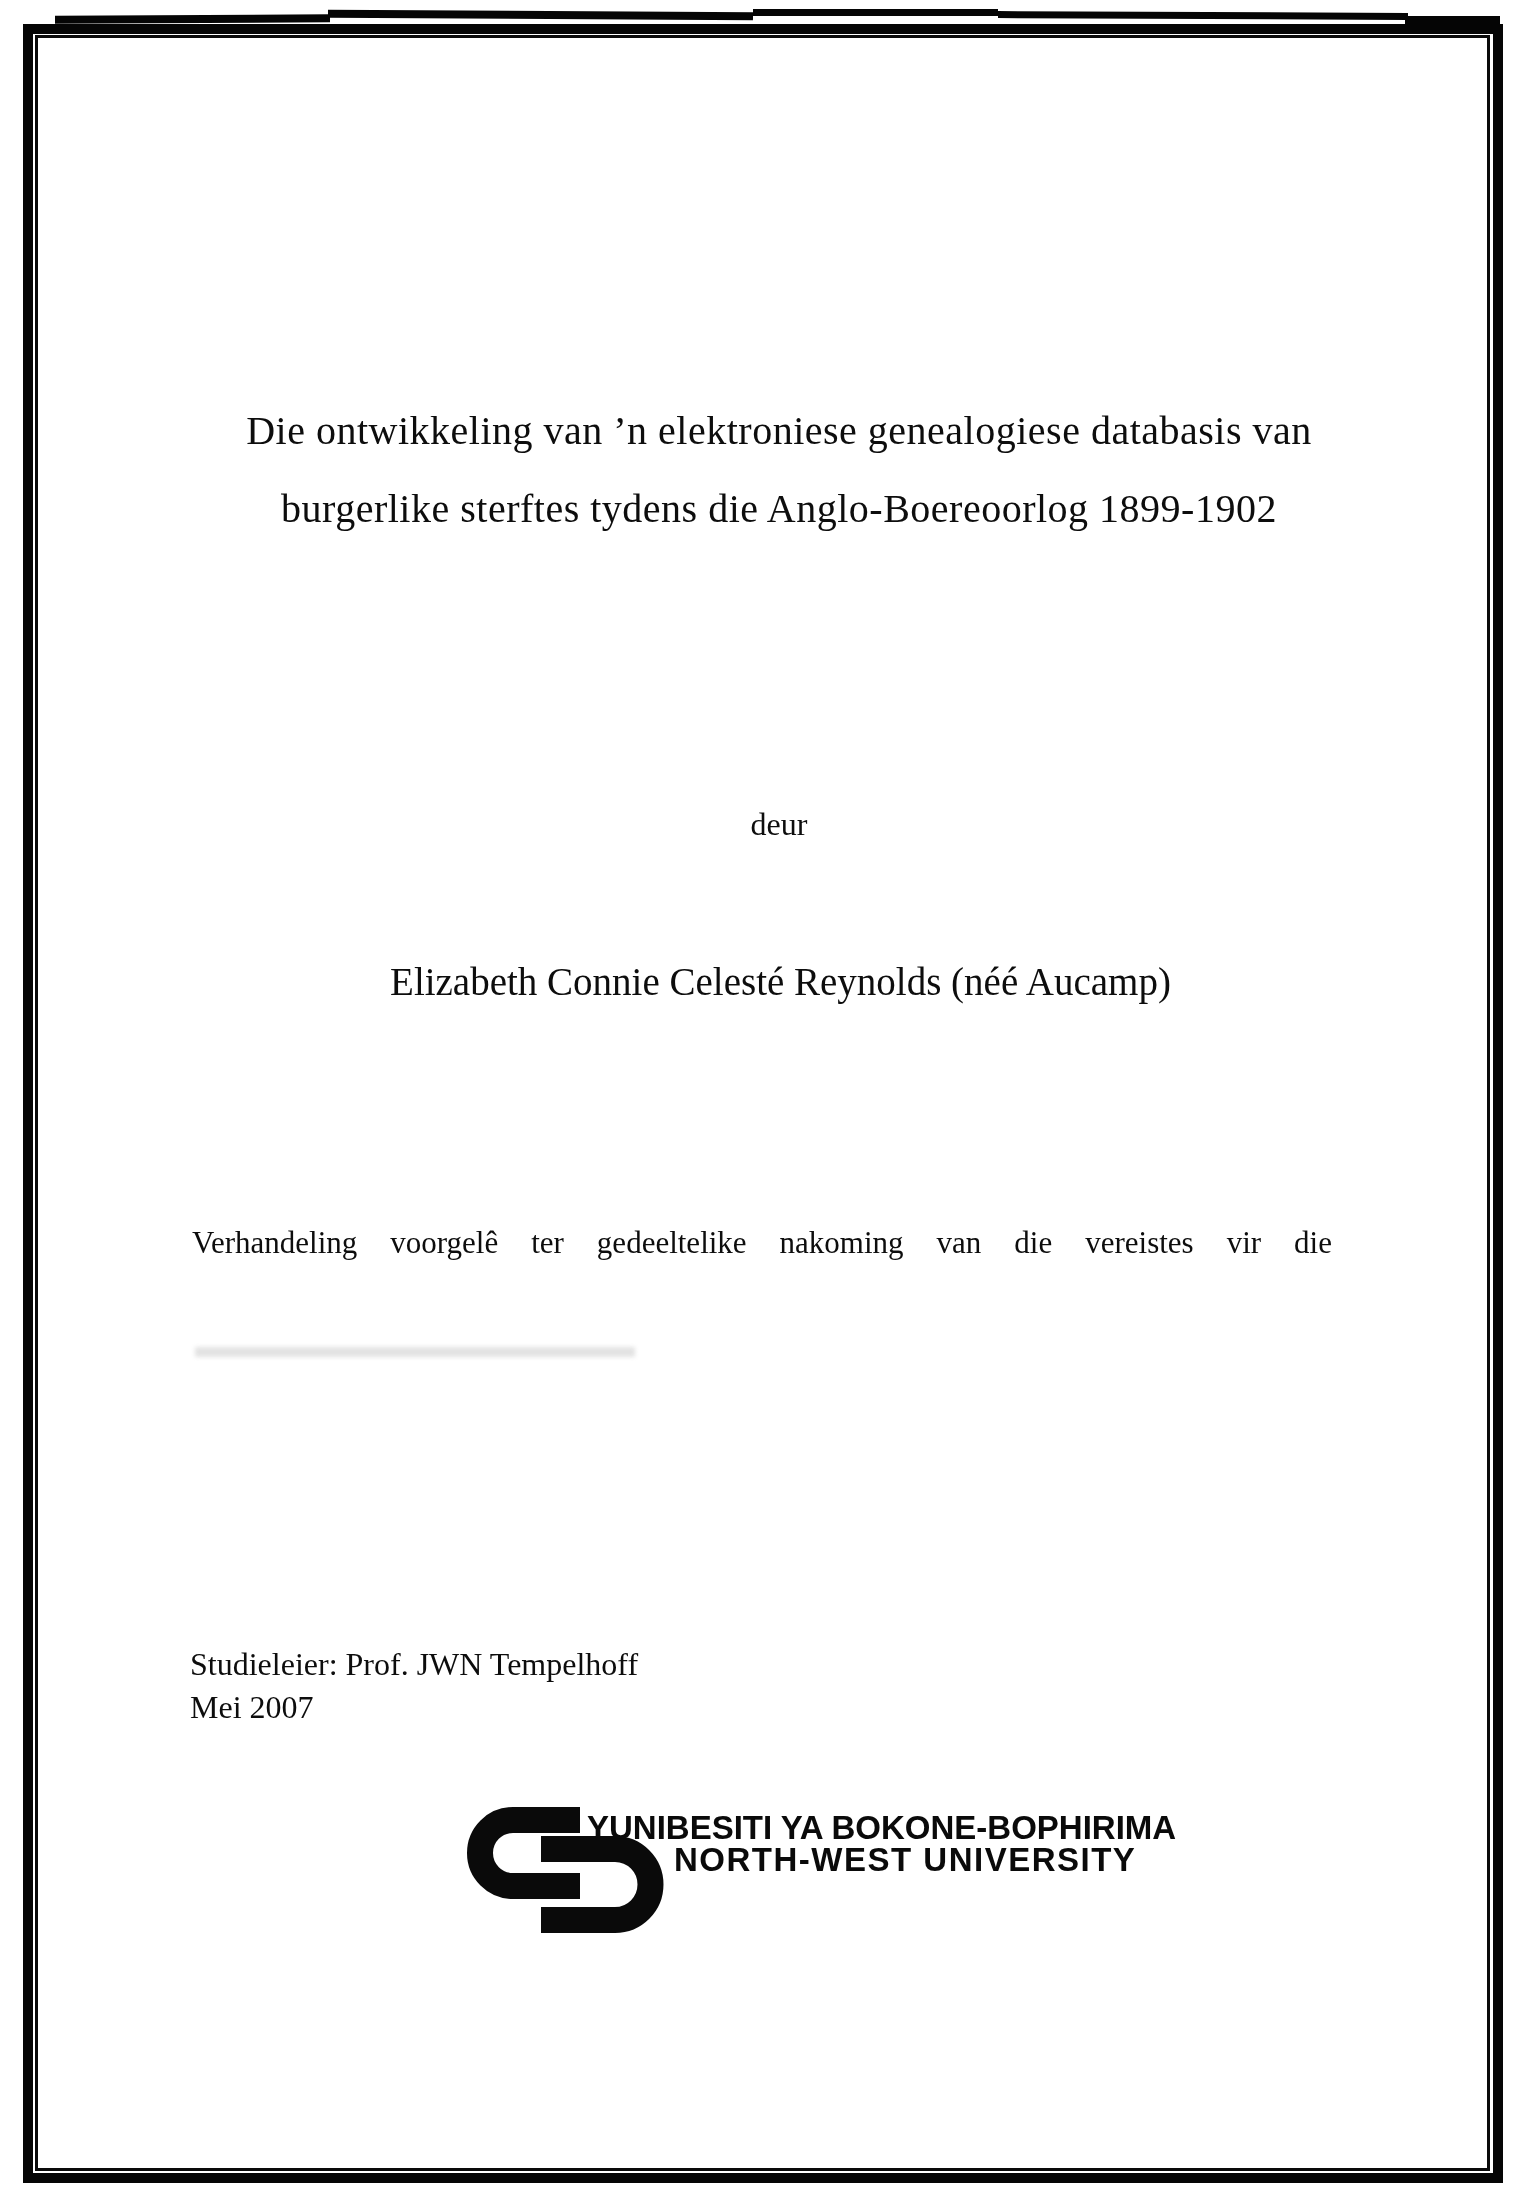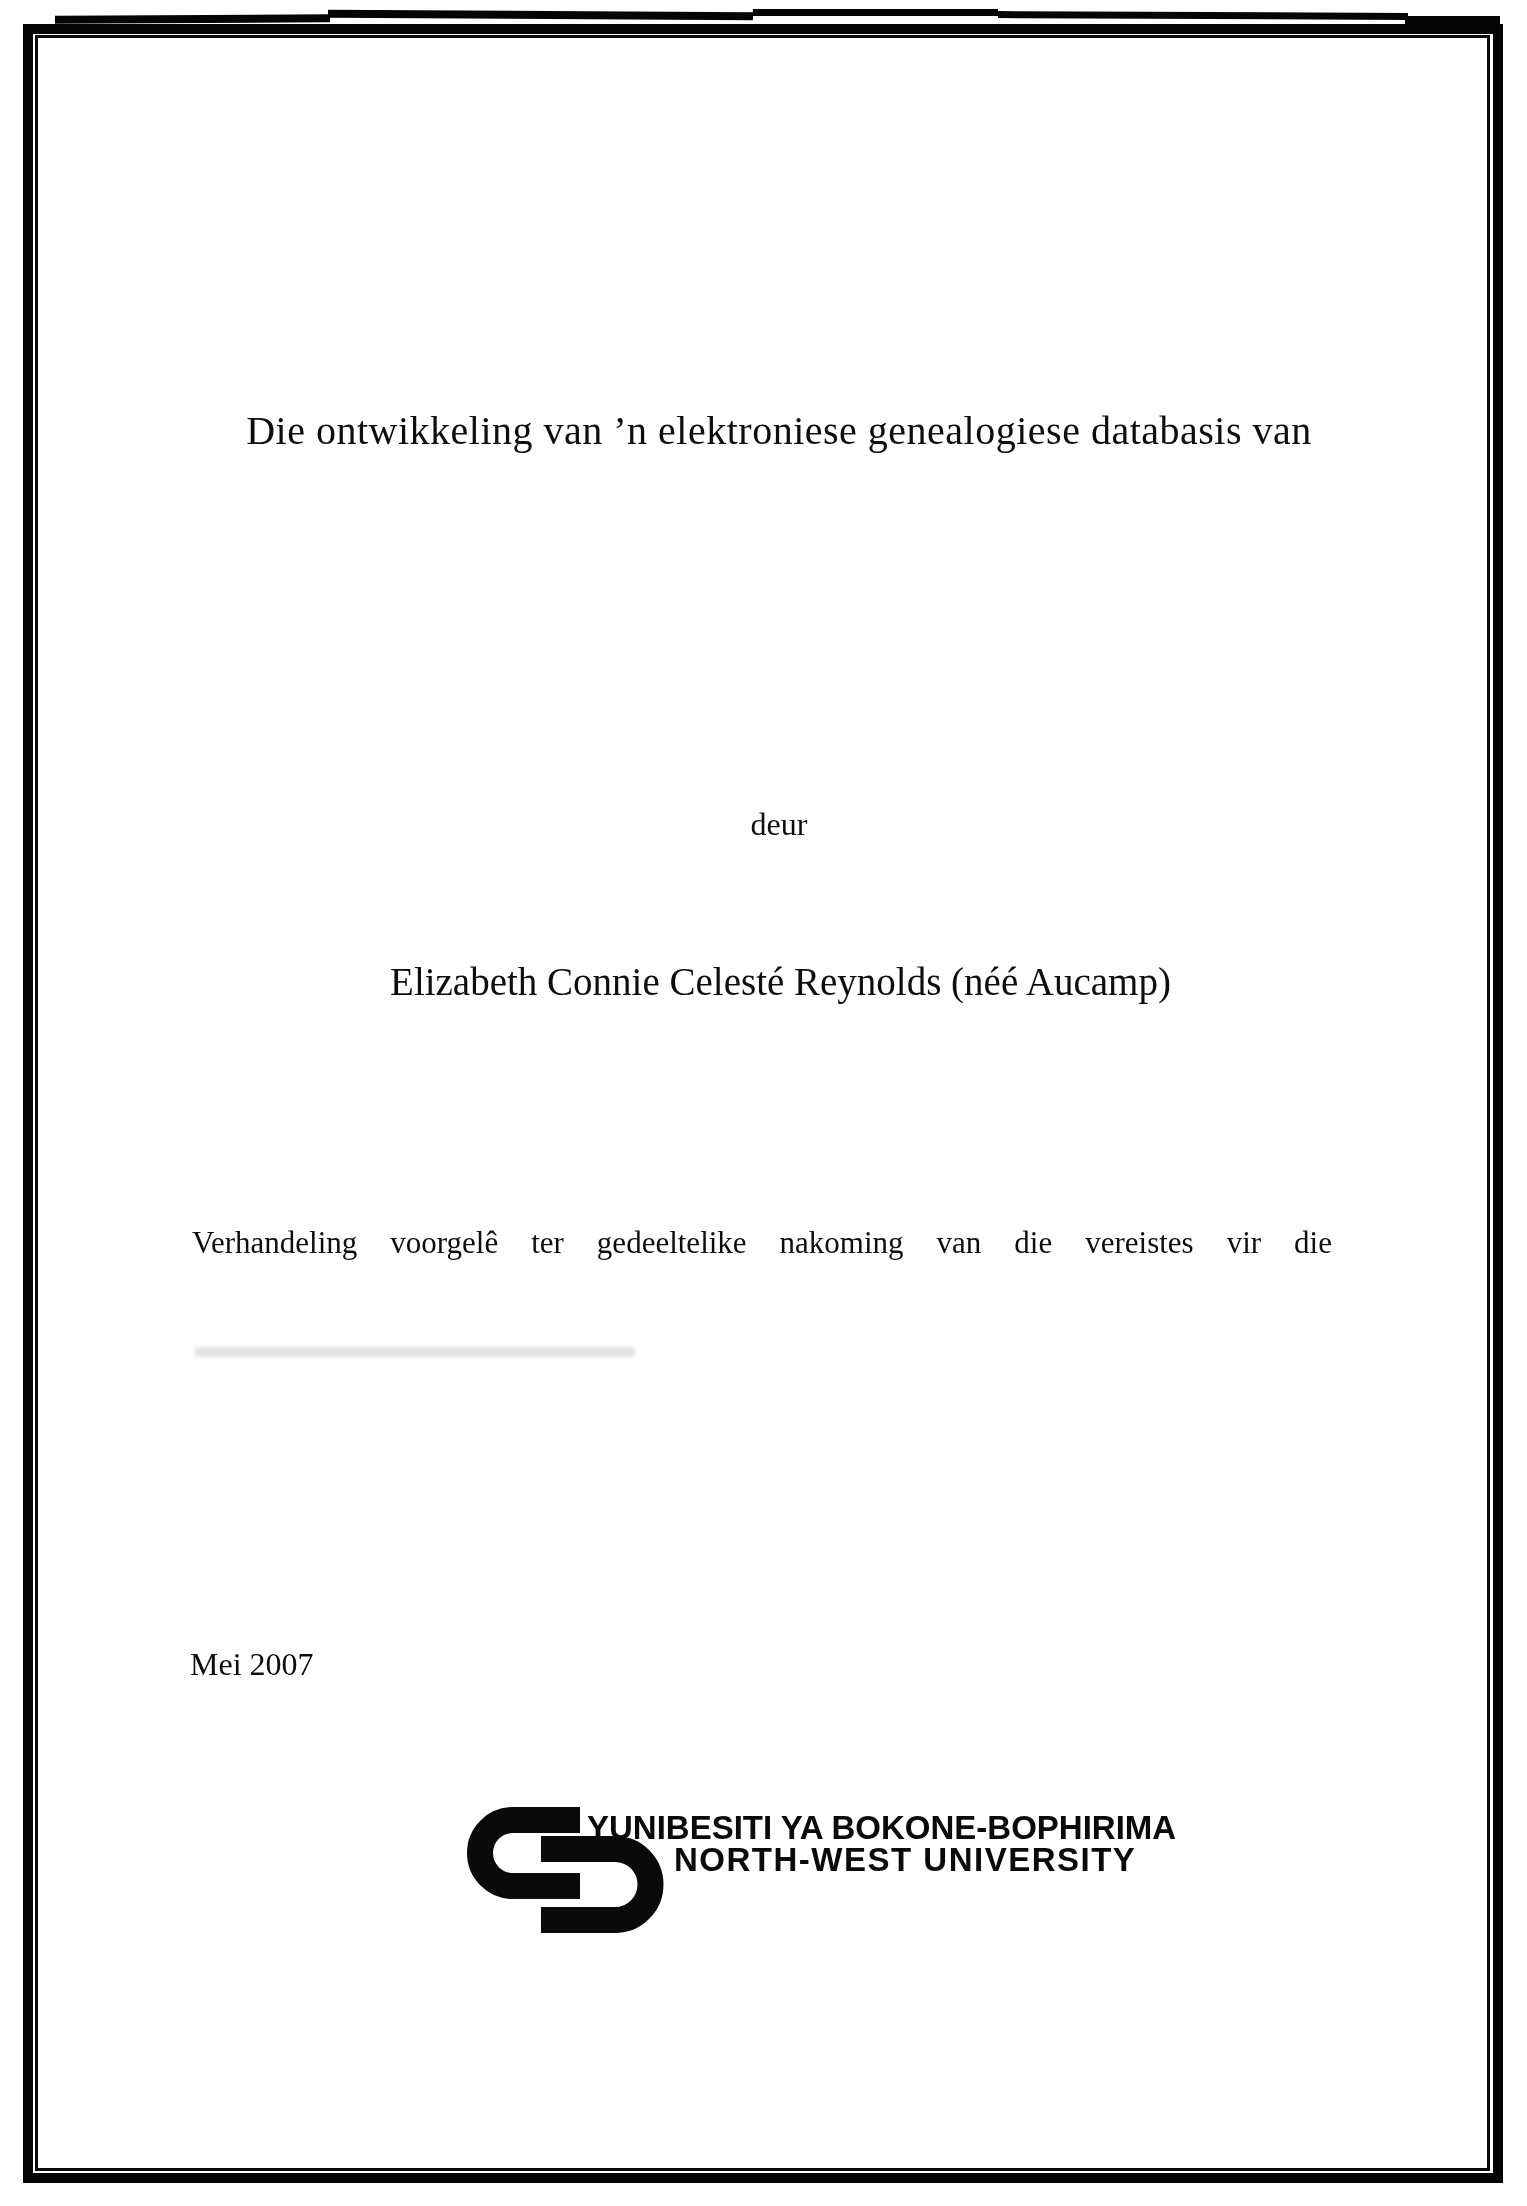--- a/index.html
+++ b/index.html
@@ -81,31 +81,33 @@
   <div class="artifact a3"></div>
   <div class="artifact a4"></div>
   <div class="artifact a5"></div>
 
   <div class="frame">
     <div class="frame-inner"></div>
   </div>
 
   <div class="centered title-block">
     <div>Die ontwikkeling van ’n elektroniese genealogiese databasis van</div>
+    <div>burgerlike sterftes tydens die Anglo-Boereoorlog 1899-1902</div>
   </div>
 
   <div class="centered author-line">Elizabeth Connie Celesté Reynolds (néé Aucamp)</div>
 
   <div class="centered deur-line">deur</div>
 
   <div class="declaration">
     <div class="justified">Verhandeling voorgelê ter gedeeltelike nakoming van die vereistes vir die</div>
   </div>
 
   <div class="supervisor">
+    <div>Studieleier: Prof. JWN Tempelhoff</div>
     <div>Mei 2007</div>
   </div>
 
   <div class="logo">
     <svg width="215" height="140" viewBox="0 0 215 140" aria-hidden="true">
       <path d="M 123 19 L 56 19 A 33 33 0 0 0 56 85 L 123 85" fill="none" stroke="#0a0a0a" stroke-width="26" stroke-linecap="butt"></path>
       <path d="M 84 48 L 158 48 A 35.5 35.5 0 0 1 158 119 L 84 119" fill="none" stroke="#0a0a0a" stroke-width="26" stroke-linecap="butt"></path>
     </svg>
     <div class="logo-text">
       <div>YUNIBESITI YA BOKONE-BOPHIRIMA</div>

